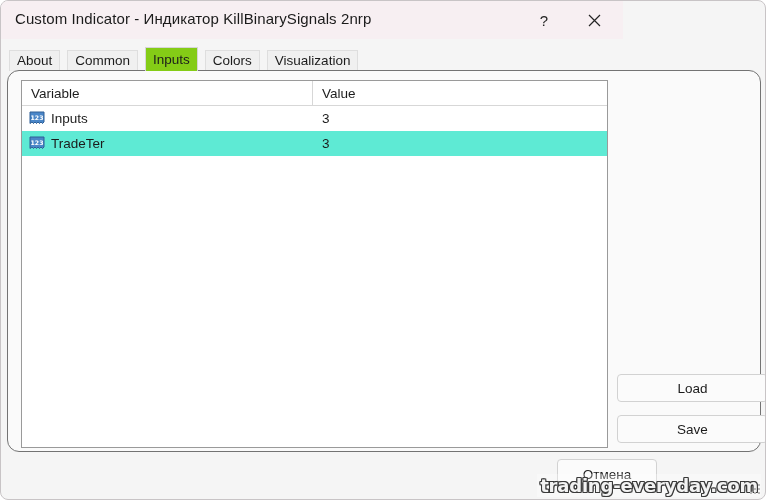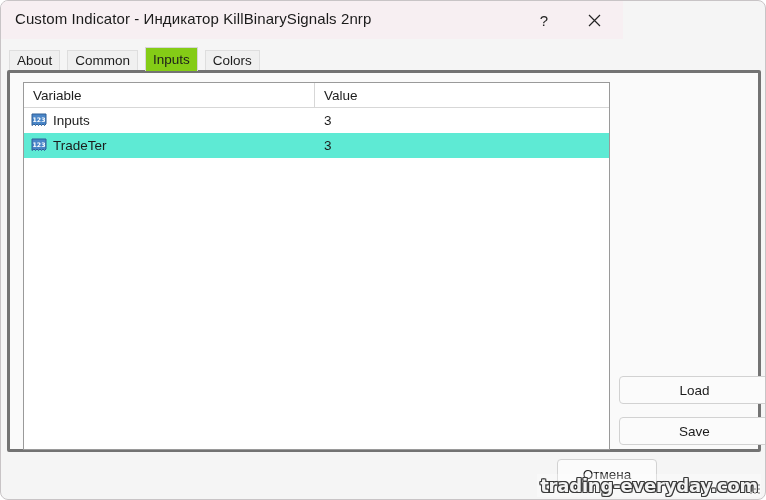--- a/index.html
+++ b/index.html
@@ -93,22 +93,22 @@
   }
 
   
   .panel {
     position: absolute;
     left: 6px;
     top: 69px;
     width: 754px;
     height: 382px;
     background: #fafafa;
-    border: 3px solid #737373;
-    border-radius: 2px;
+    border: 1px solid #737373;
+    border-radius: 12px;
     box-sizing: border-box;
   }
 
   
   .table {
     position: absolute;
     left: 13px;
     top: 9px;
     width: 587px;
     height: 368px;
@@ -266,20 +266,23 @@
       </div>
     <div class="tab">
         <span>Common</span>
       </div>
     <div class="tab active">
         <span>Inputs</span>
       </div>
     <div class="tab">
         <span>Colors</span>
       </div>
+    <div class="tab">
+        <span>Visualization</span>
+      </div>
   </div>
 
   <div class="panel">
 
     <div class="table">
 
       <div class="thead">
         <div class="th th-var">Variable</div>
         <div class="th th-val">Value</div>
       </div>

